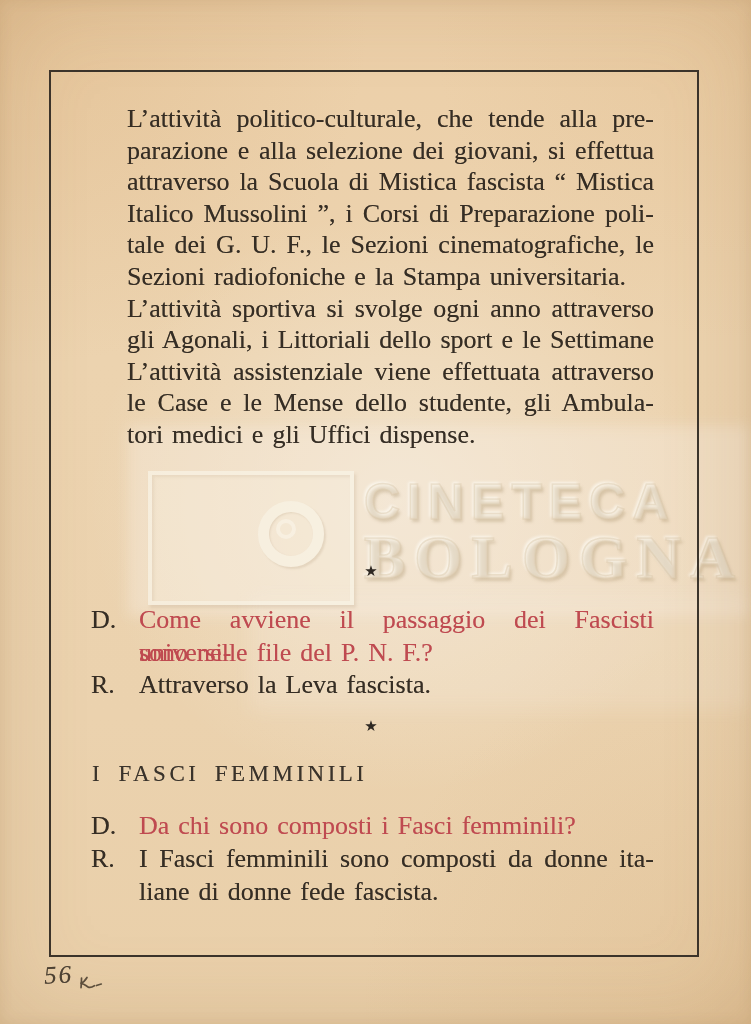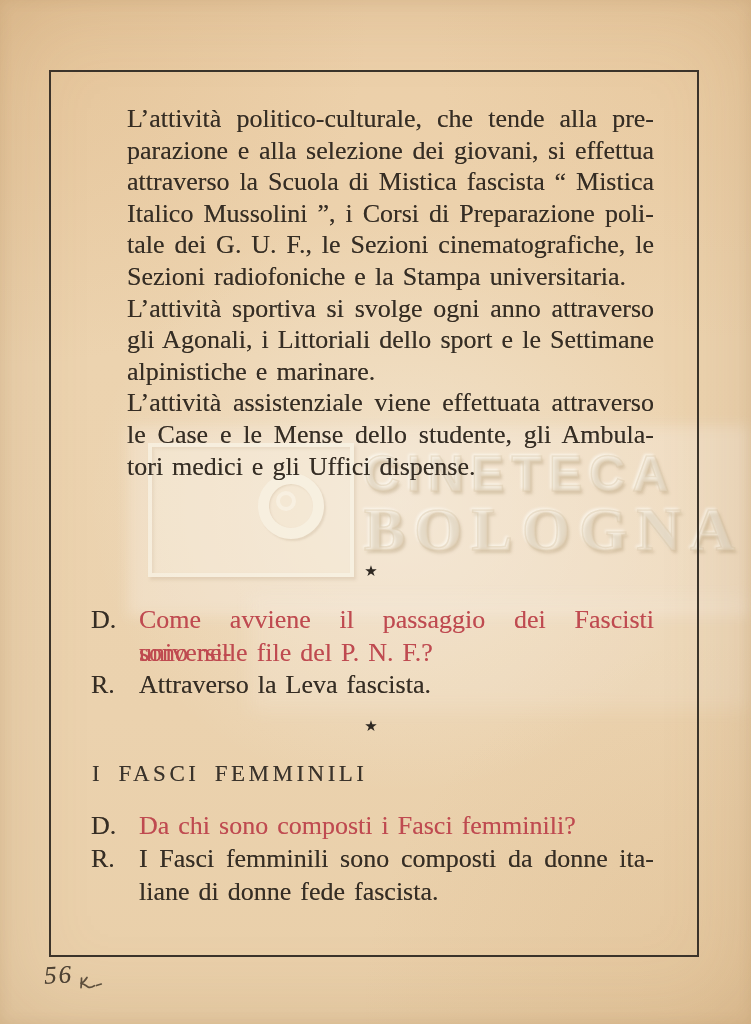--- a/index.html
+++ b/index.html
@@ -16,21 +16,21 @@
   }
   .vignette { position:absolute; inset:0; pointer-events:none;
     box-shadow: inset 0 0 90px rgba(150,105,55,0.20), inset 0 0 14px rgba(150,105,55,0.14); }
 
   
   .band { position:absolute; pointer-events:none; }
   .band1 { left:128px; top:426px; width:623px; height:190px; background:rgba(248,244,236,0.32); filter:blur(7px); }
   .band2 { left:250px; top:598px; width:501px; height:112px; background:rgba(248,244,236,0.18); filter:blur(10px); }
 
   
-  .watermark { position:absolute; left:148px; top:432px; width:600px; height:155px; pointer-events:none; }
+  .watermark { position:absolute; left:148px; top:460px; width:600px; height:155px; pointer-events:none; }
   .wm-box { position:absolute; left:0; top:11px; width:198px; height:126px;
     border:4px solid rgba(250,245,234,0.55); background:rgba(250,244,232,0.22);
     box-shadow: 2px 3px 3px rgba(160,135,100,0.18), inset 2px 2px 3px rgba(160,135,100,0.12); }
   .wm-ring { position:absolute; left:106px; top:26px; width:44px; height:44px; border-radius:50%;
     border:11px solid rgba(250,245,234,0.55); box-shadow: 2px 2px 2px rgba(160,135,100,0.18), inset 1px 1px 2px rgba(160,135,100,0.18); }
   .wm-dot { position:absolute; left:124px; top:44px; width:12px; height:12px; border-radius:50%;
     border:4px solid rgba(250,245,234,0.6); }
   .wm-line { position:absolute; left:216px; font-family:"Liberation Sans","DejaVu Sans",sans-serif;
     font-weight:bold; color:rgba(240,231,213,0.40); -webkit-text-stroke:1.5px rgba(218,200,170,0.45);
     text-shadow: 2px 3px 3px rgba(170,145,108,0.35), -2px -2px 3px rgba(255,255,250,0.65);
@@ -88,21 +88,20 @@
 
   <div class="body-block ink">
     <div class="line just">L’attività politico-culturale, che tende alla pre-</div>
     <div class="line just">parazione e alla selezione dei giovani, si effettua</div>
     <div class="line just">attraverso la Scuola di Mistica fascista “ Mistica</div>
     <div class="line just">Italico Mussolini ”, i Corsi di Preparazione poli-</div>
     <div class="line just">tale dei G. U. F., le Sezioni cinematografiche, le</div>
     <div class="line">Sezioni radiofoniche e la Stampa universitaria.</div>
     <div class="line just">L’attività sportiva si svolge ogni anno attraverso</div>
     <div class="line just">gli Agonali, i Littoriali dello sport e le Settimane</div>
-    <div class="line">alpinistiche e marinare.</div>
     <div class="line just">L’attività assistenziale viene effettuata attraverso</div>
     <div class="line just">le Case e le Mense dello studente, gli Ambula-</div>
     <div class="line">tori medici e gli Uffici dispense.</div>
   </div>
 
   <div class="star s1">★</div>
 
   <div class="qa-row q1">
     <span class="qa-label ink">D.</span>
     <div class="qa-lines red">

